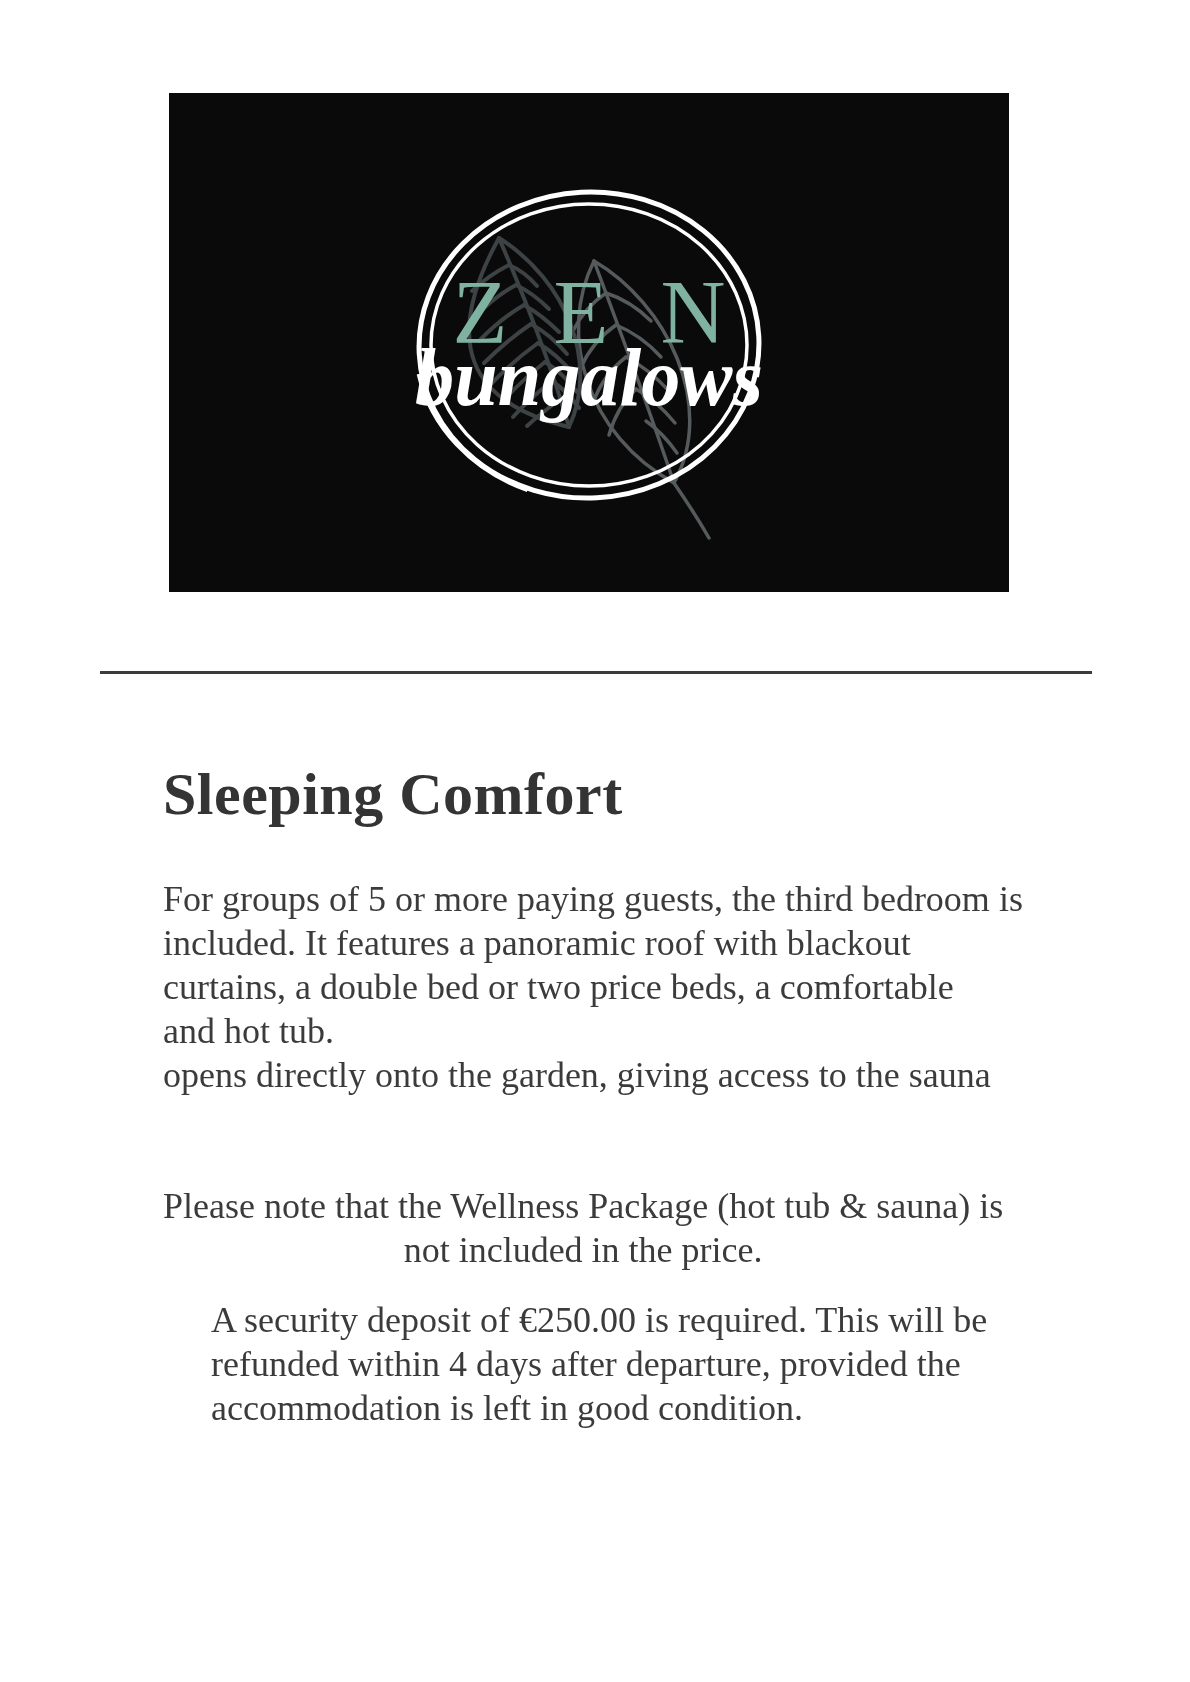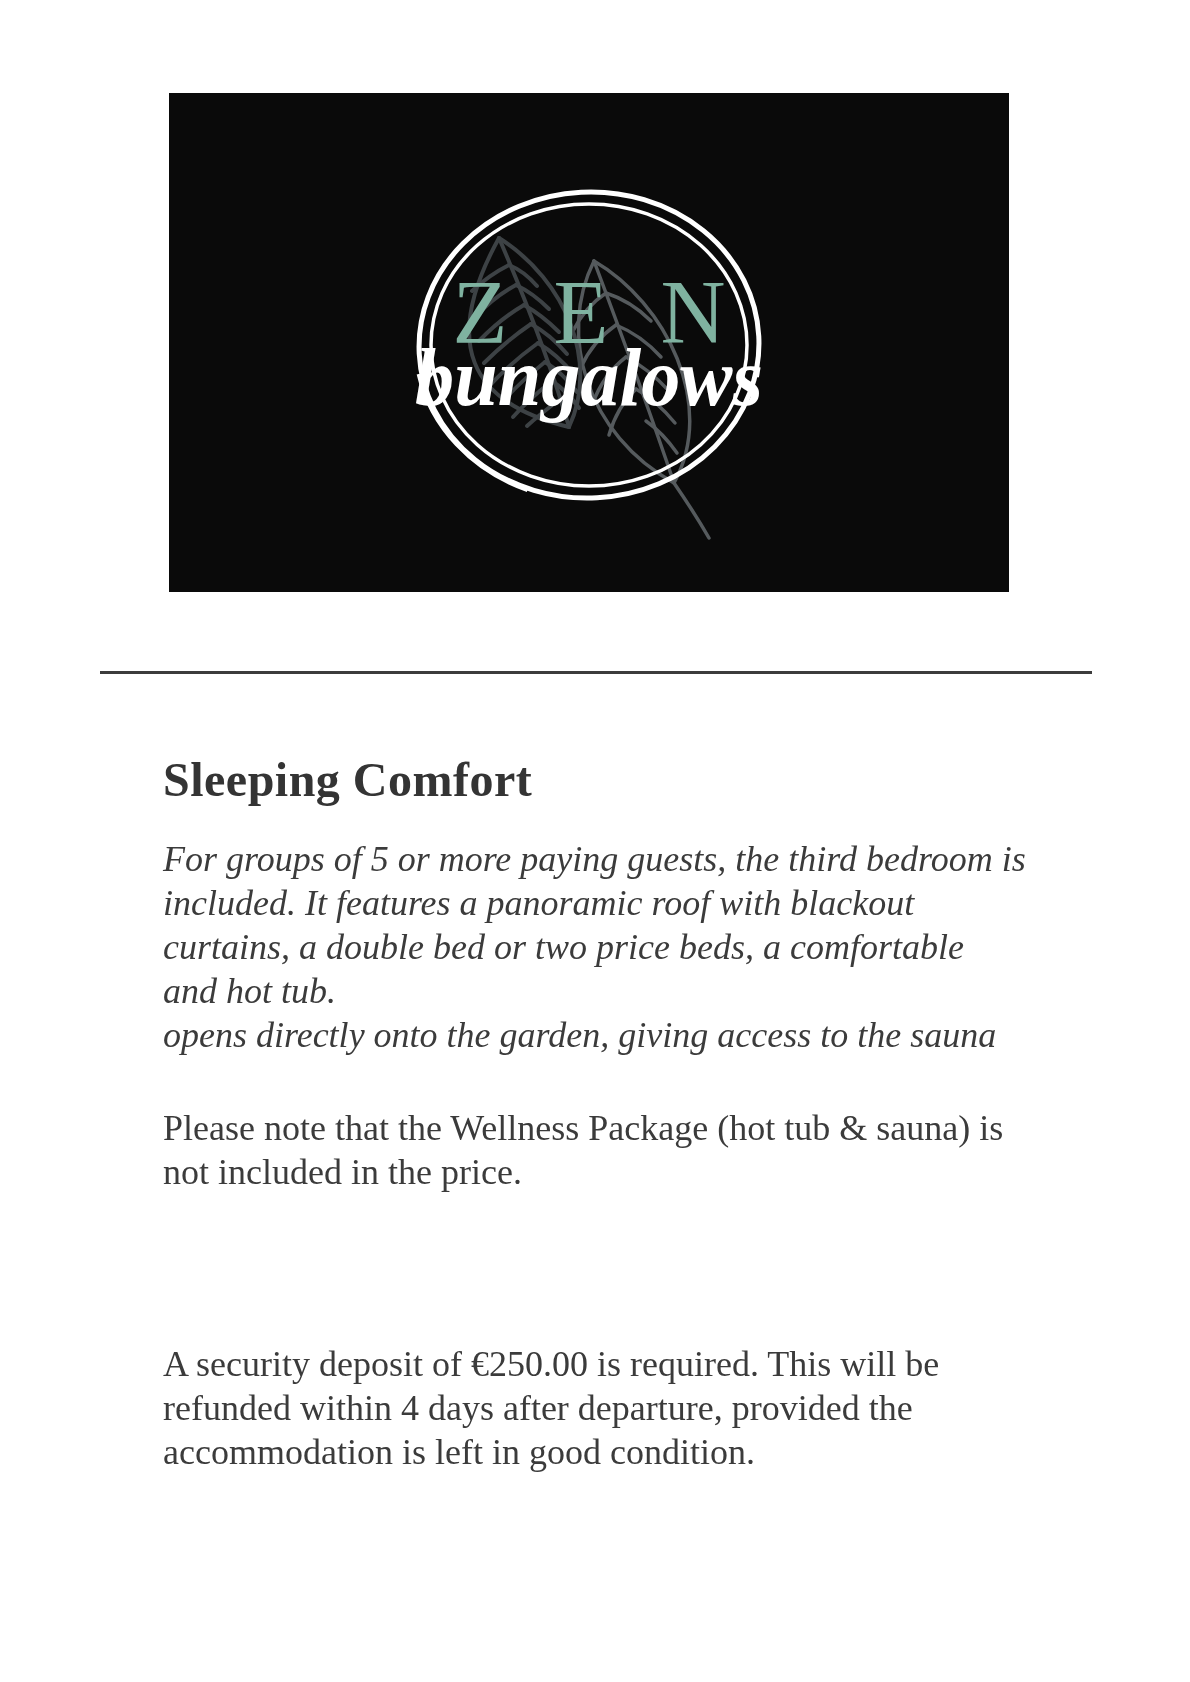--- a/index.html
+++ b/index.html
@@ -18,31 +18,31 @@
     background:#0a0a0a;
   }
   .logo-banner svg { position:absolute; left:0; top:0; }
   .divider {
     position:absolute; left:100px; top:671px;
     width:992px; height:3px;
     background:#3c3c3c;
   }
   .title {
     position:absolute; left:163px; top:720px;
-    font-size:48px; font-weight:bold;
+    font-size:60px; font-weight:bold;
     color:#343434; letter-spacing:0.5px;
   }
   .para {
     position:absolute; left:163px;
     font-size:36px; line-height:44px;
     color:#3b3b3b;
   }
-  .para-1 { top:837px;font-style:italic; }
-  .para-2 { top:1106px; }
-  .para-3 { top:1342px; }
+  .para-1 { top:877px; }
+  .para-2 { top:1184px;text-align:center; }
+  .para-3 { top:1298px;margin-left:48px; }
   .line { white-space:nowrap; }
 </style>
 </head>
 <body>
 
 <div class="page">
 
   <div class="logo-banner">
     <svg width="840" height="499" viewBox="0 0 840 499">
 

